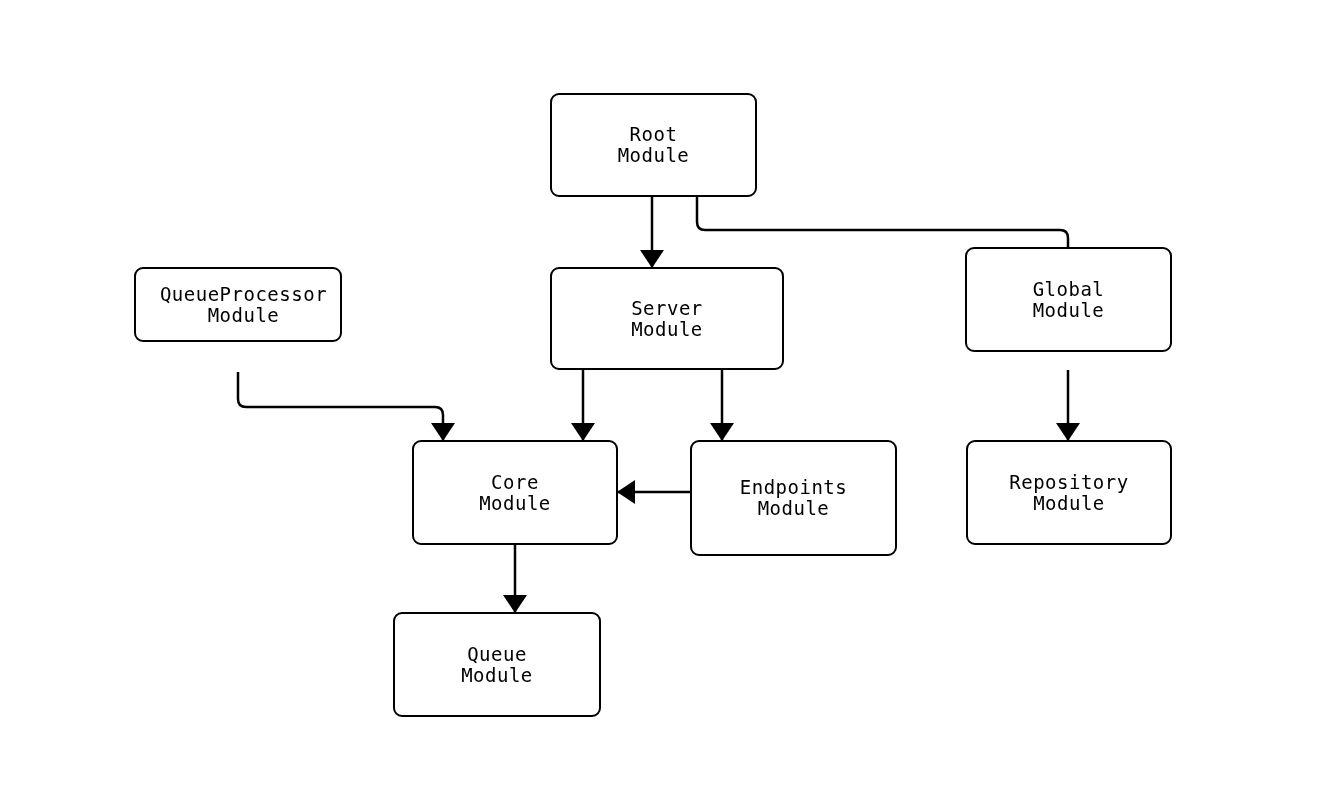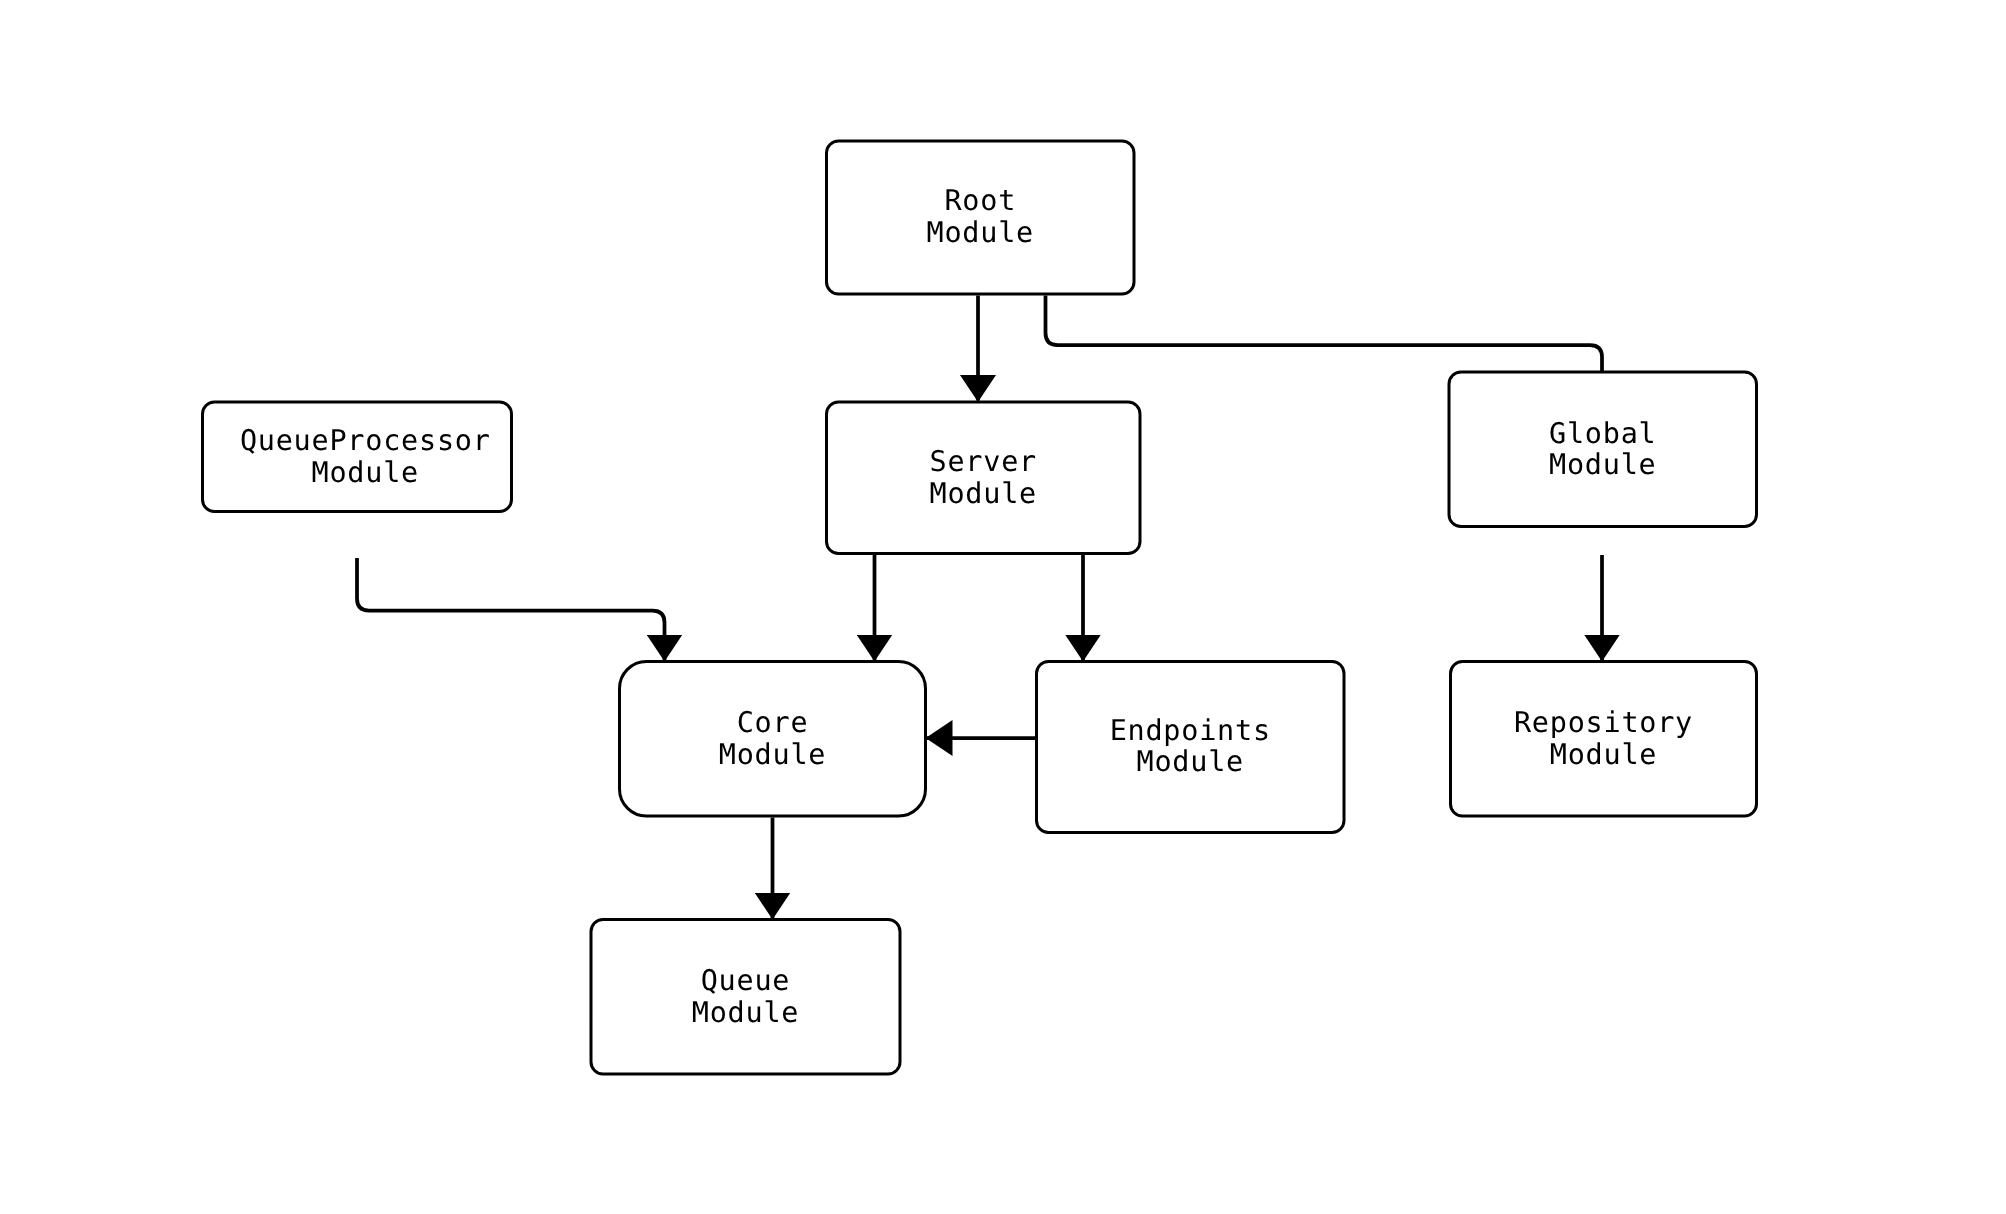--- a/index.html
+++ b/index.html
@@ -81,31 +81,31 @@
   <div class="node" style="left:550px; top:93px; width:207px; height:104px;">
     <span class="node-label">Root
 Module</span>
   </div>
 
   <div class="node" style="left:134px; top:267px; width:208px; height:75px;padding-left:11px;">
     <span class="node-label">QueueProcessor
 Module</span>
   </div>
 
-  <div class="node" style="left:550px; top:267px; width:211px; height:103px;justify-content:center;">
+  <div class="node" style="left:550px; top:267px; width:234px; height:103px;justify-content:center;">
     <span class="node-label">Server
 Module</span>
   </div>
 
   <div class="node" style="left:965px; top:247px; width:207px; height:105px;">
     <span class="node-label">Global
 Module</span>
   </div>
 
-  <div class="node" style="left:412px; top:440px; width:206px; height:105px;border-radius:19px;">
+  <div class="node" style="left:412px; top:440px; width:206px; height:105px;">
     <span class="node-label">Core
 Module</span>
   </div>
 
   <div class="node" style="left:690px; top:440px; width:207px; height:116px;">
     <span class="node-label">Endpoints
 Module</span>
   </div>
 
   <div class="node" style="left:966px; top:440px; width:206px; height:105px;">

